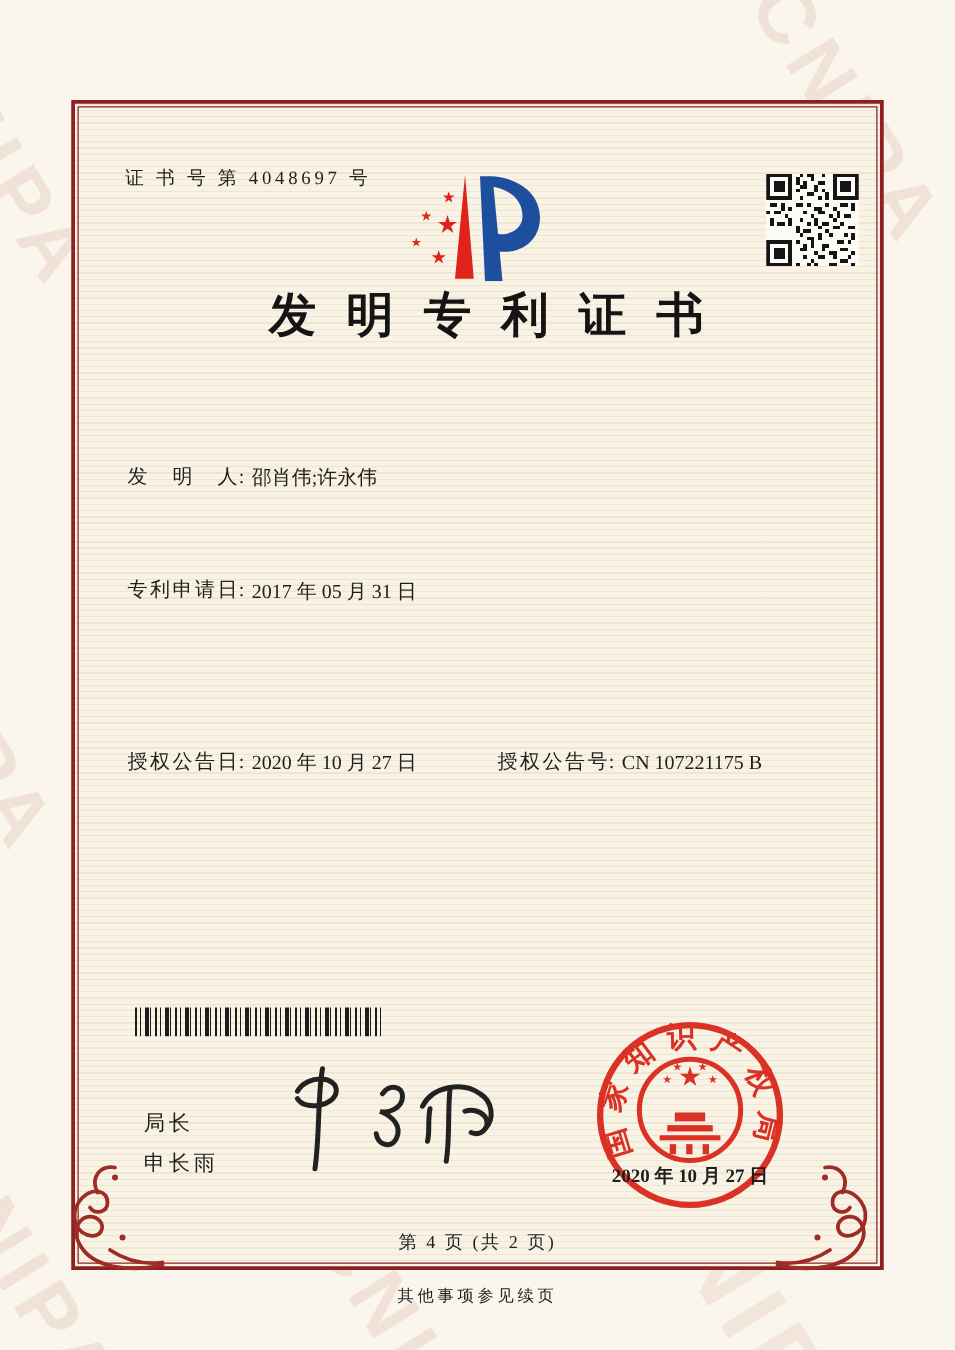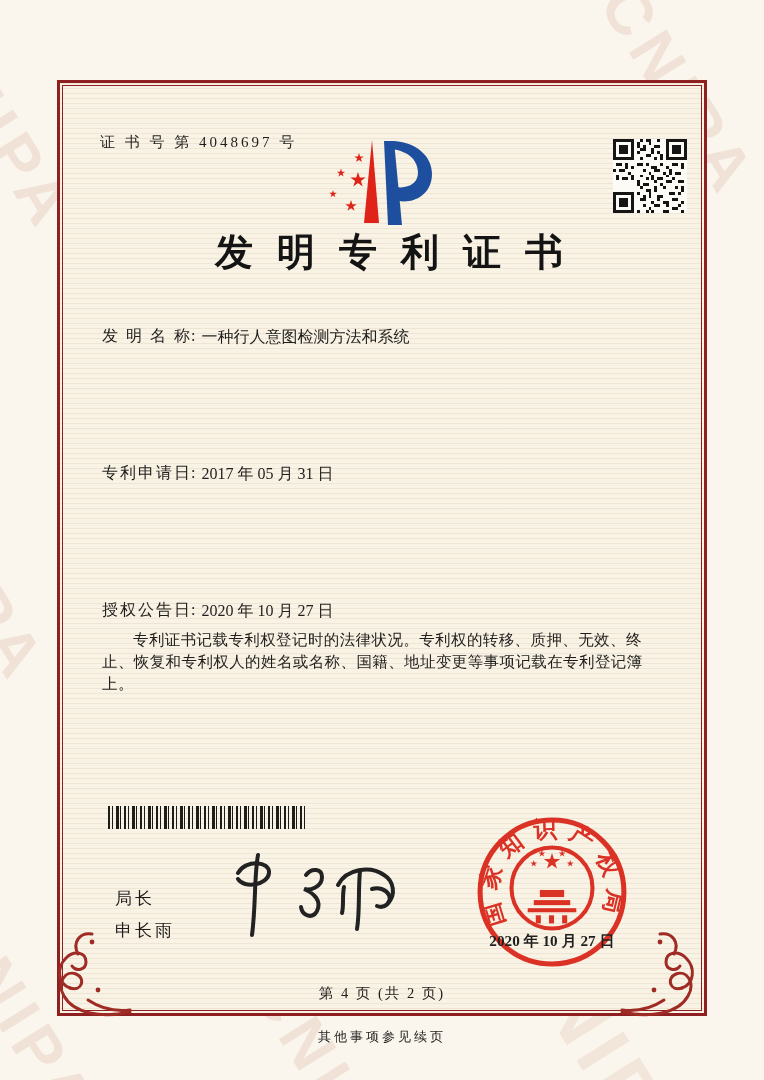--- a/index.html
+++ b/index.html
@@ -165,34 +165,36 @@
           <rect x="11" y="24" width="1" height="1"></rect>
           <rect x="13" y="24" width="1" height="1"></rect>
         <rect x="17" y="24" width="2" height="1"></rect>
           <rect x="22" y="22" width="1" height="1"></rect>
           <rect x="23" y="24" width="1" height="1"></rect>
       </g>
     </svg>
 
     <div class="title">发明专利证书</div>
 
-    <div class="row r1">
-      <span class="lbl">发明名称</span><span class="colon">:</span><span class="val">一种行人意图检测方法和系统</span>
+    <div class="row r2">
+      <span class="lbl">发明人</span><span class="colon">:</span><span class="val">邵肖伟;许永伟</span>
     </div>
     <div class="row r4">
       <span class="lbl">专利申请日</span><span class="colon">:</span><span class="val">2017 年 05 月 31 日</span>
     </div>
     <div class="row r7">
       <span class="grant1">
         <span class="lbl">授权公告日</span><span class="colon">:</span><span class="val">2020 年 10 月 27 日</span>
       </span>
+      <span class="grant2">
+        <span class="lbl">授权公告号</span><span class="colon">:</span><span class="val">CN 107221175 B</span>
+      </span>
     </div>
 
     <div class="paras">
-      <p>专利证书记载专利权登记时的法律状况。专利权的转移、质押、无效、终止、恢复和专利权人的姓名或名称、国籍、地址变更等事项记载在专利登记簿上。</p>
     </div>
 
     <div class="barcode"></div>
 
     <div class="director">
       <div>局长</div>
       <div>申长雨</div>
     </div>
 
     <svg class="sig" viewBox="0 0 200 100" aria-hidden="true">

